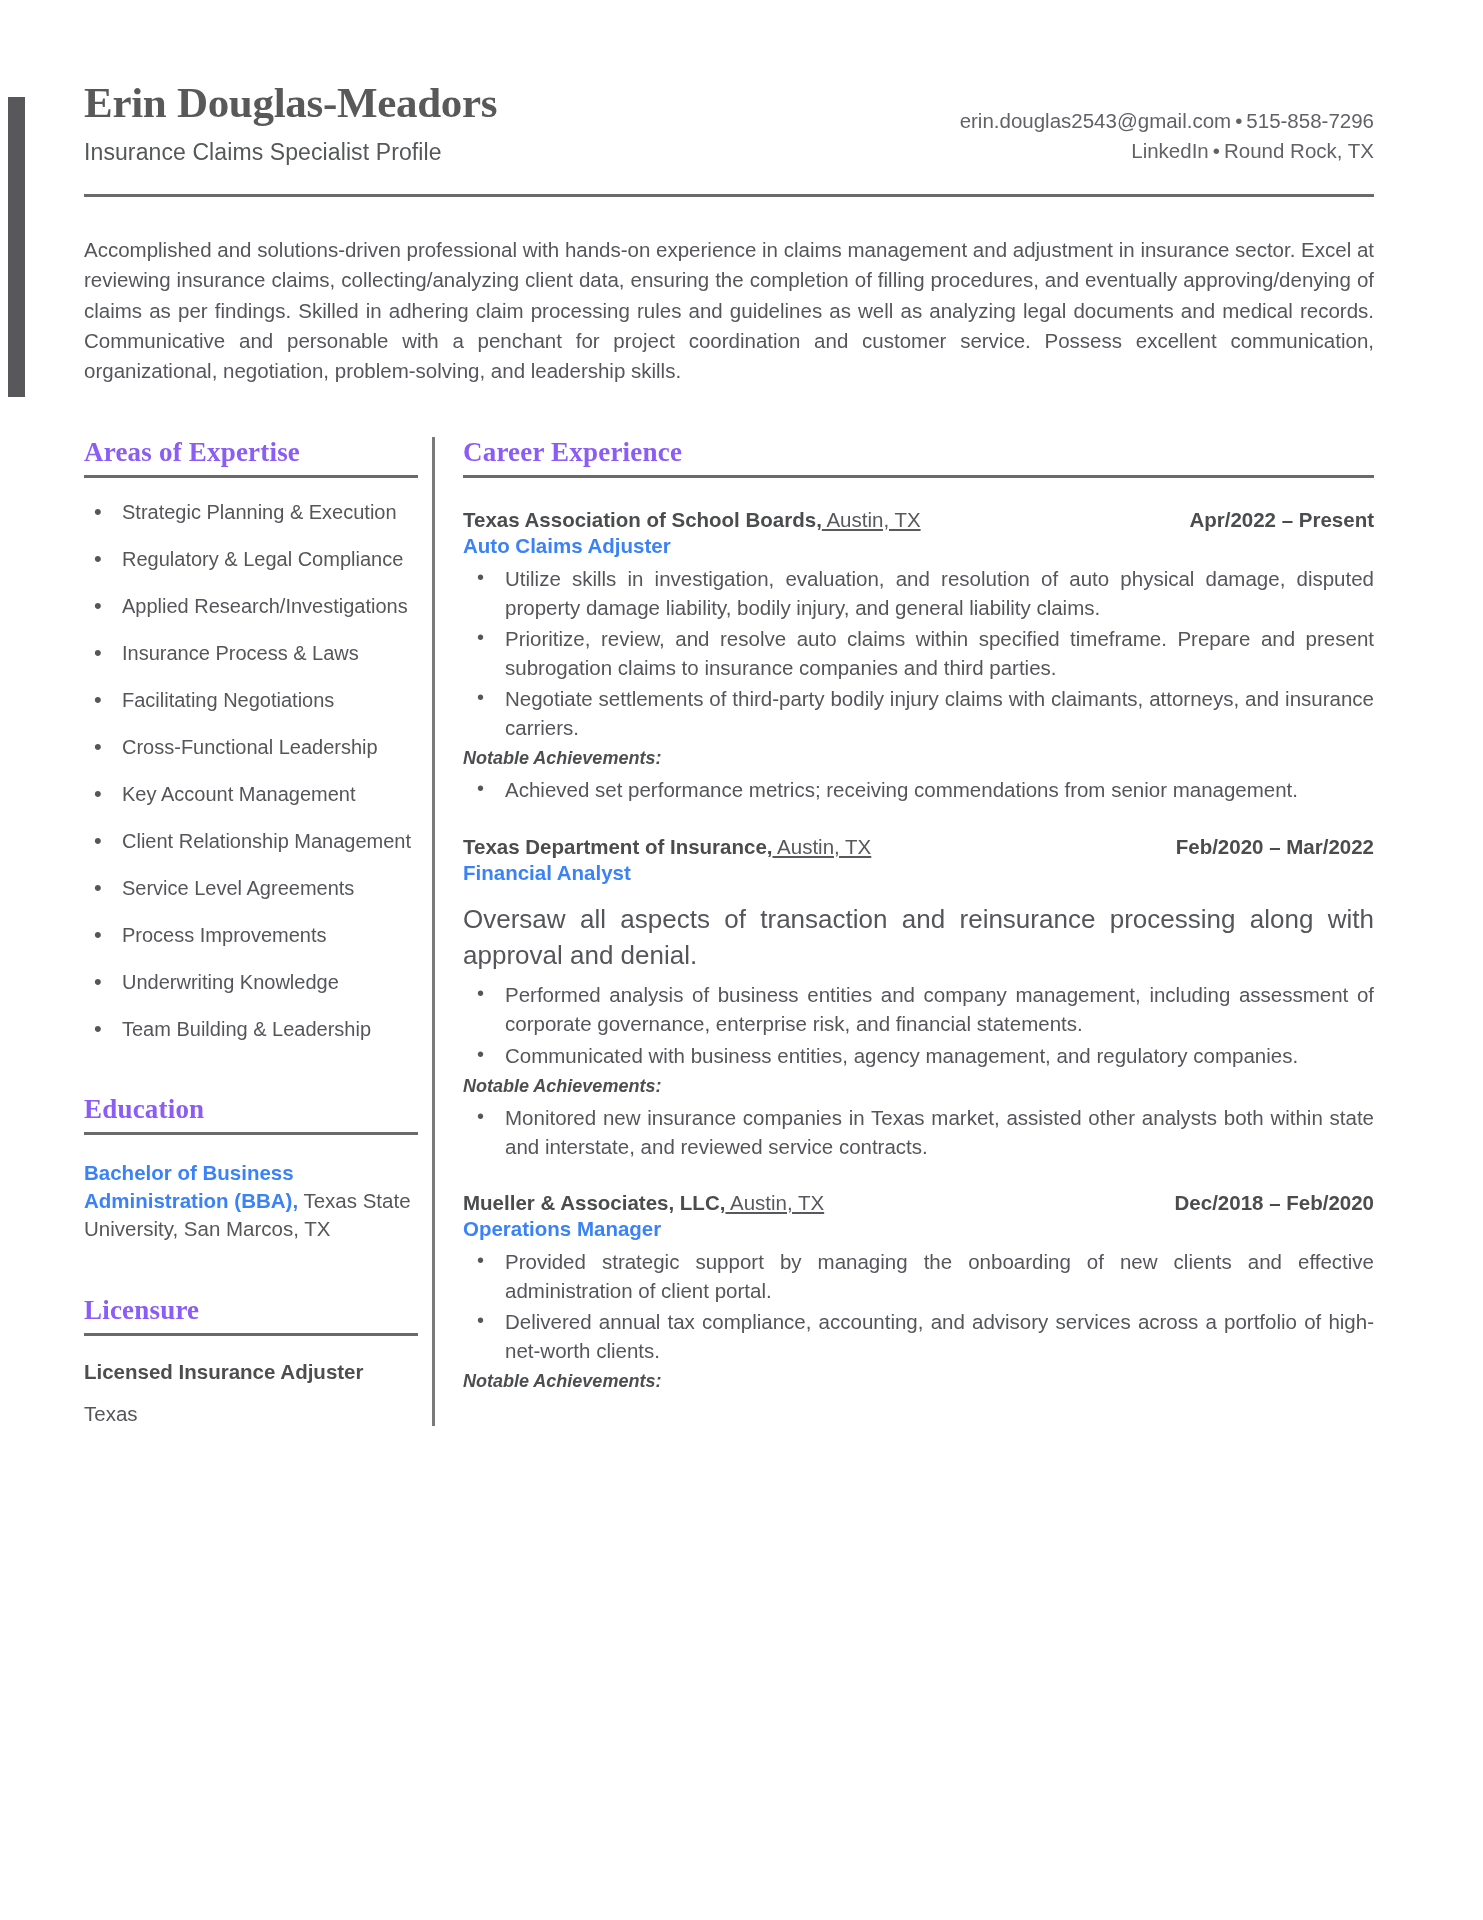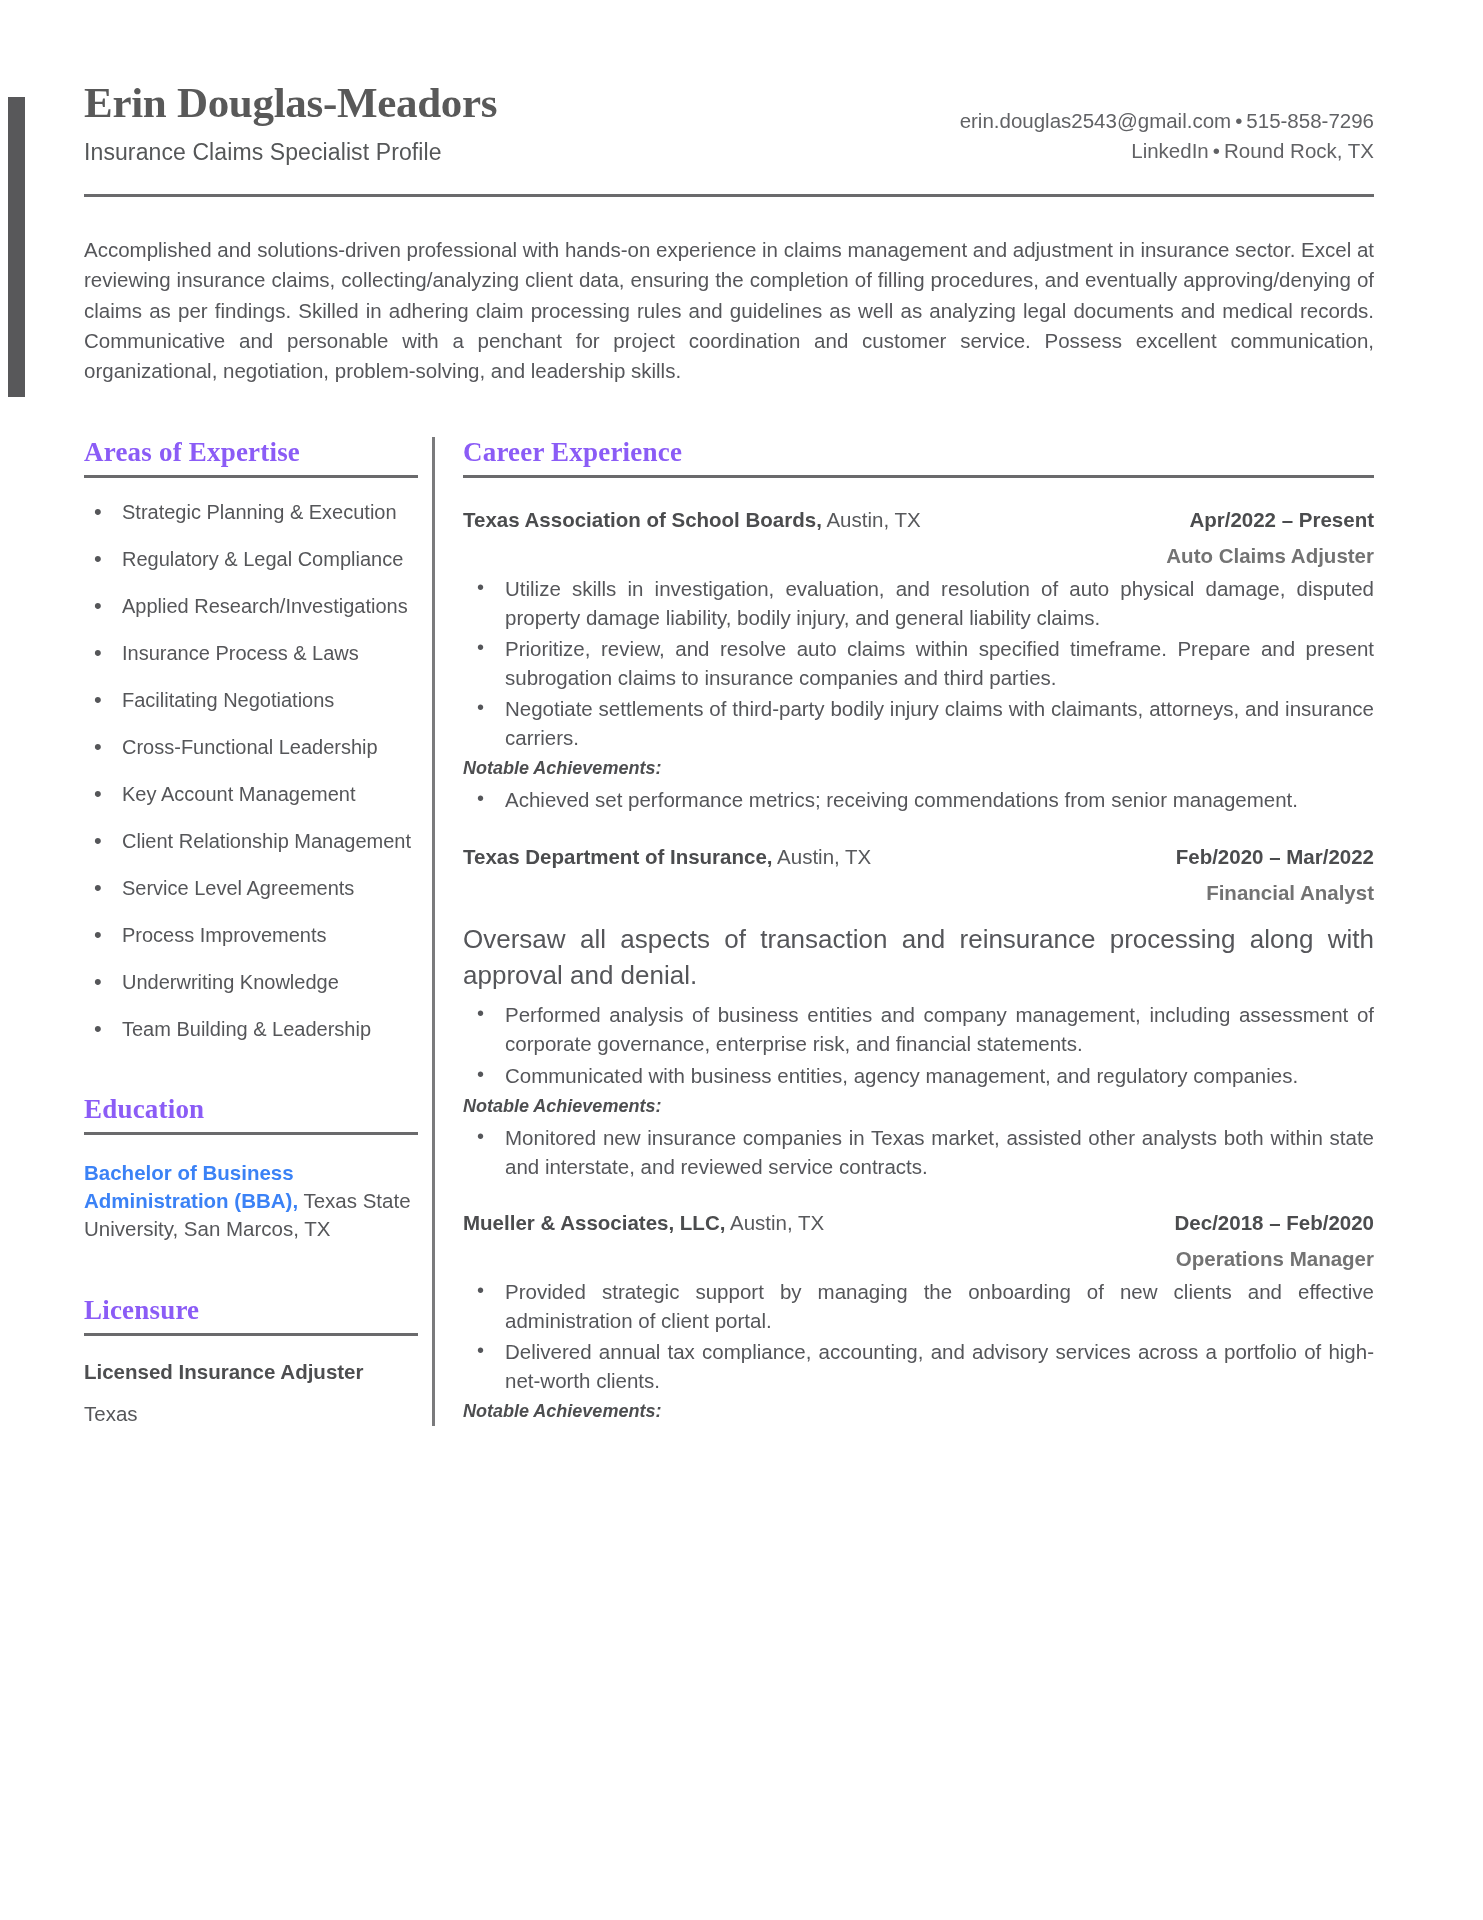--- a/index.html
+++ b/index.html
@@ -182,33 +182,33 @@
     align-items: baseline;
     font-size: 20.5px;
   }
   .job-company {
     font-weight: 700;
     color: #4b4c4e;
   }
   .job-location {
     font-weight: 400;
     color: #58595c;
+    text-decoration: underline;
   }
   .job-dates {
     font-weight: 700;
     color: #4b4c4e;
     white-space: nowrap;
     padding-left: 18px;
   }
   .job-role {
     font-size: 20.5px;
     font-weight: 700;
-    color: #737373;
-    margin-top: 12px;
-    text-align: right;
+    color: #3b82f6;
+    margin-top: 2px;
   }
   .job-intro {
     font-size: 26px;
     line-height: 1.42;
     color: #55565a;
     margin-top: 16px;
     text-align: justify;
   }
   ul.job-bullets {
     list-style: none;

